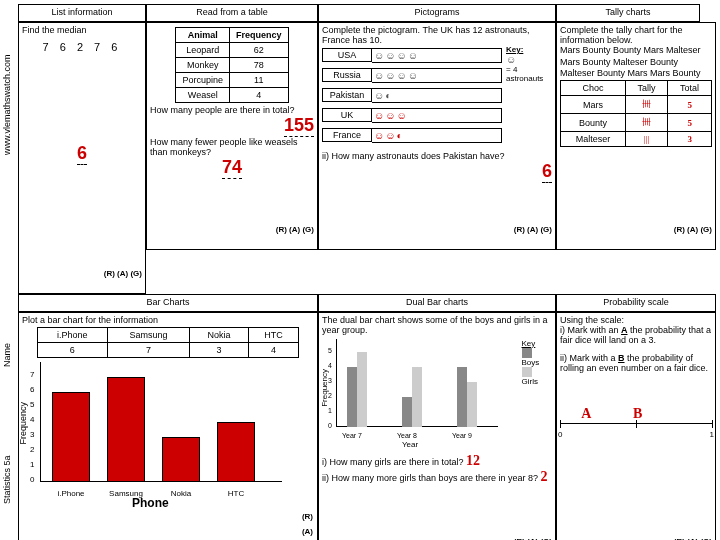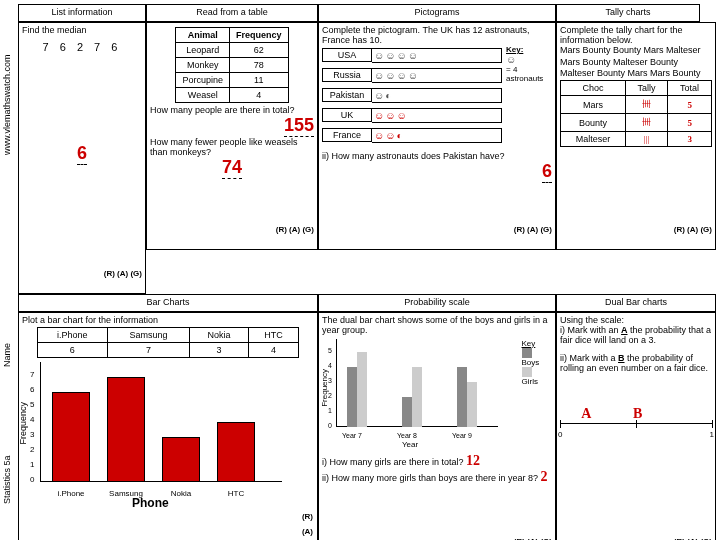--- a/index.html
+++ b/index.html
@@ -205,22 +205,22 @@
               <td class="ans-red-sm">3</td>
             </tr>
       </tbody>
         </table>
       <div class="rag">(R) (A) (G)</div>
     </div>
   </div>
 
   <div class="row row3">
     <div class="cell hdr">Bar Charts</div>
+    <div class="cell hdr">Dual Bar charts</div>
     <div class="cell hdr">Probability scale</div>
-    <div class="cell hdr">Dual Bar charts</div>
   </div>
 
   <div class="row row4">
 
     <div class="cell">
       <div class="qtext">Plot a bar chart for the information</div>
       <table class="inner" style="width:90%;">
         <tbody>
             <tr>
               <td>i.Phone</td>

